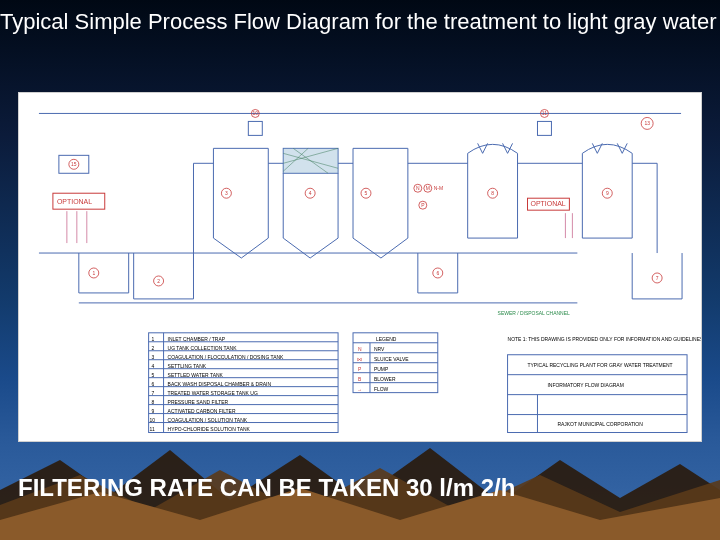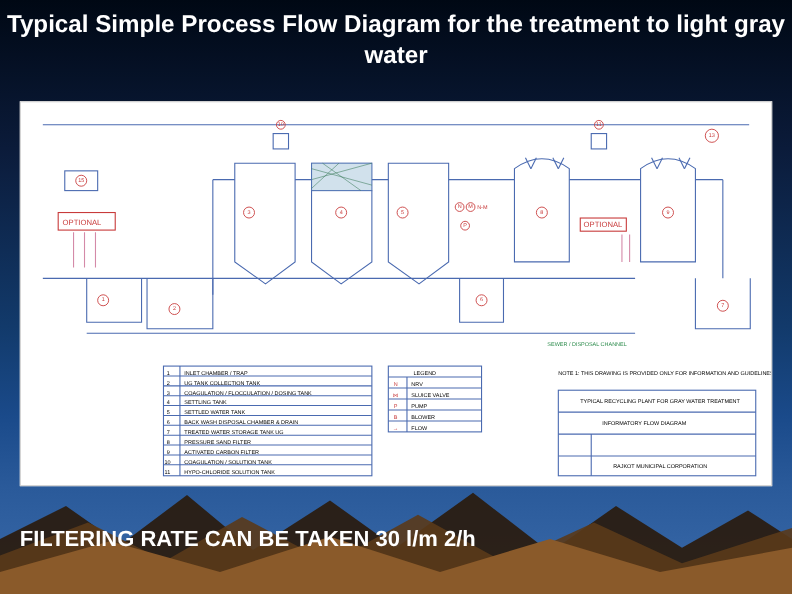--- a/index.html
+++ b/index.html
@@ -1,19 +1,19 @@
 <!DOCTYPE html>
 <html><head>
 <meta charset="utf-8">
 <style>
   html,body{margin:0;padding:0;width:720px;height:540px;font-family:Arial,Helvetica,sans-serif;overflow:hidden}
   .slide{position:relative;width:720px;height:540px;background:linear-gradient(to bottom,#000814 0%,#0b1b3a 25%,#123a6b 55%,#1a4a8a 70%,#2a5a9a 82%,#3a6aaa 100%)}
-  .title{position:absolute;top:8px;left:0;right:0;text-align:center;color:#fff;font-weight:bold;font-size:22px;line-height:1.25}
+  .title{position:absolute;top:8px;left:0;right:0;text-align:left;color:#fff;font-weight:normal;font-size:22px;line-height:1.25}
   .draw{position:absolute;top:92px;left:18px;right:18px;height:348px;background:#fff;border:1px solid #d0d0d0}
-  .caption{position:absolute;bottom:38px;left:18px;color:#fff;font-weight:bold;font-size:20px}
+  .caption{position:absolute;bottom:38px;left:18px;color:#fff;font-weight:bold;font-size:24px}
   
   .mtn{position:absolute;bottom:0;left:0;right:0;height:120px;pointer-events:none}
   
   svg{width:100%;height:100%}
   .thin{stroke:#4a6ab0;stroke-width:1;fill:none}
   .hatch{fill:#7aa8c8}
   .optbox{stroke:#c83a3a;stroke-width:1;fill:none}
   .opttext{fill:#c83a3a;font-size:7px;font-family:Arial}
   .pink{stroke:#d48aa8;stroke-width:1;fill:none}
   .greentxt{fill:#2a8a4a;font-size:5px;font-family:Arial}

